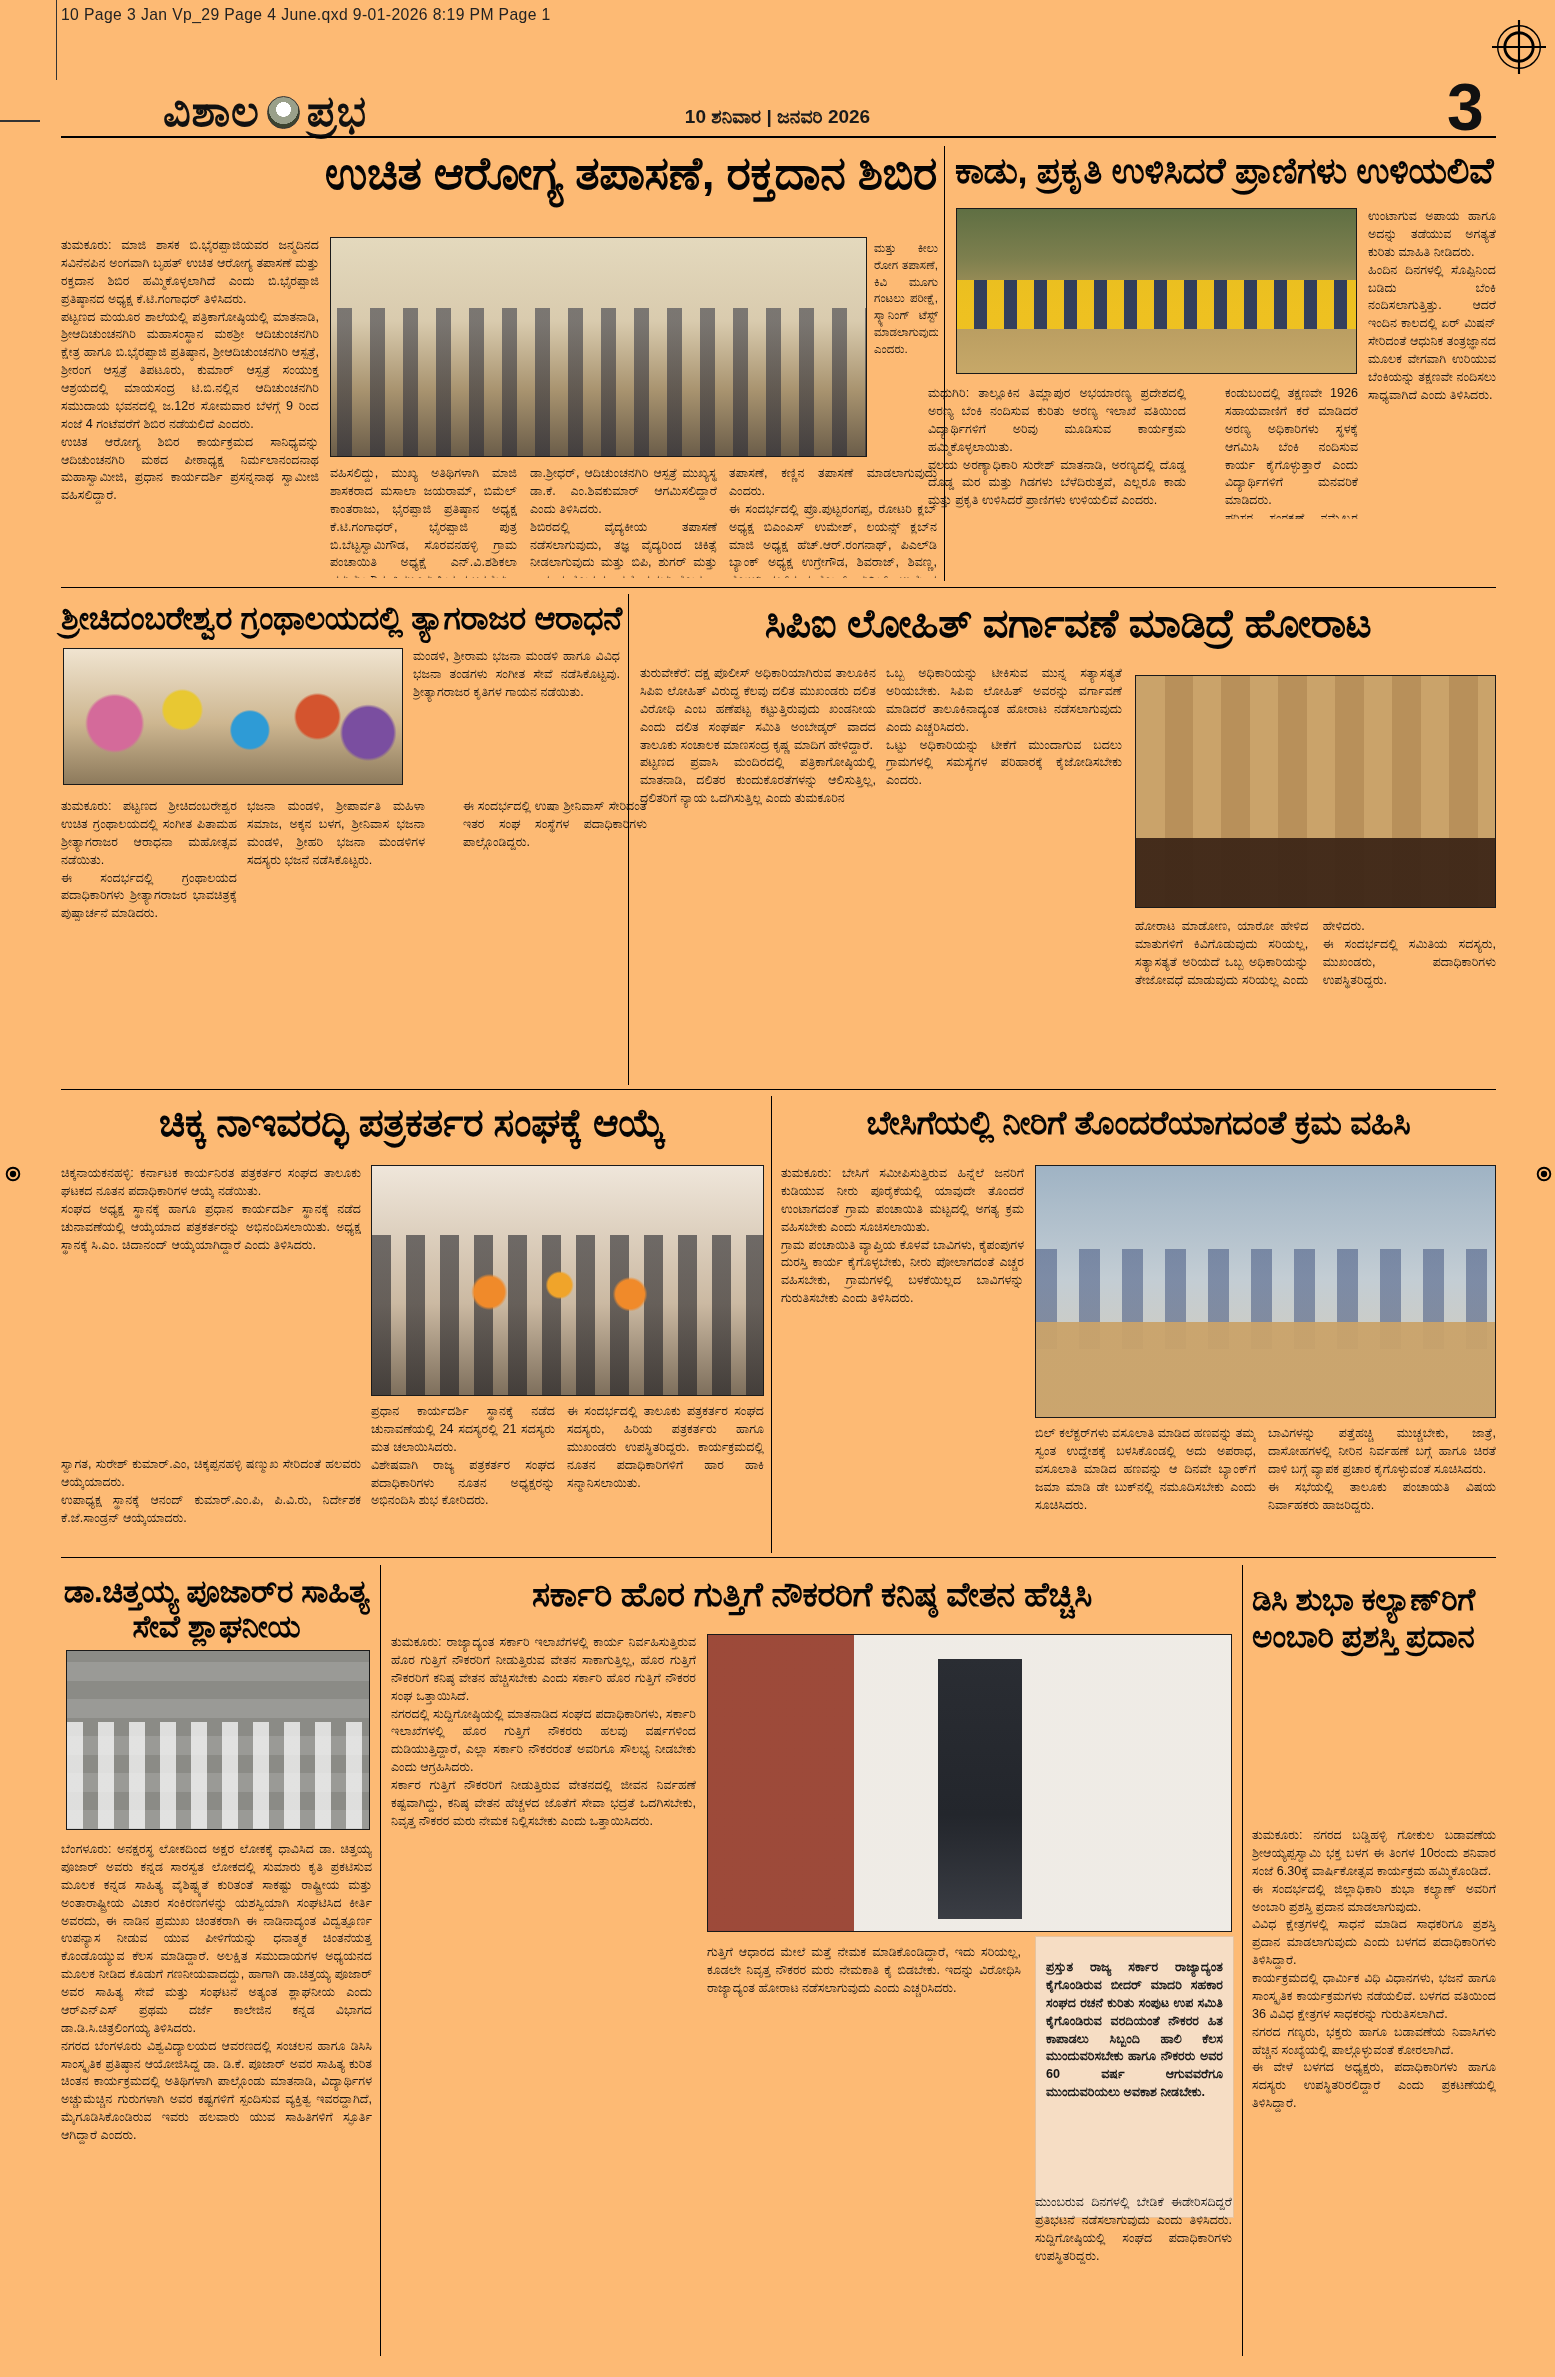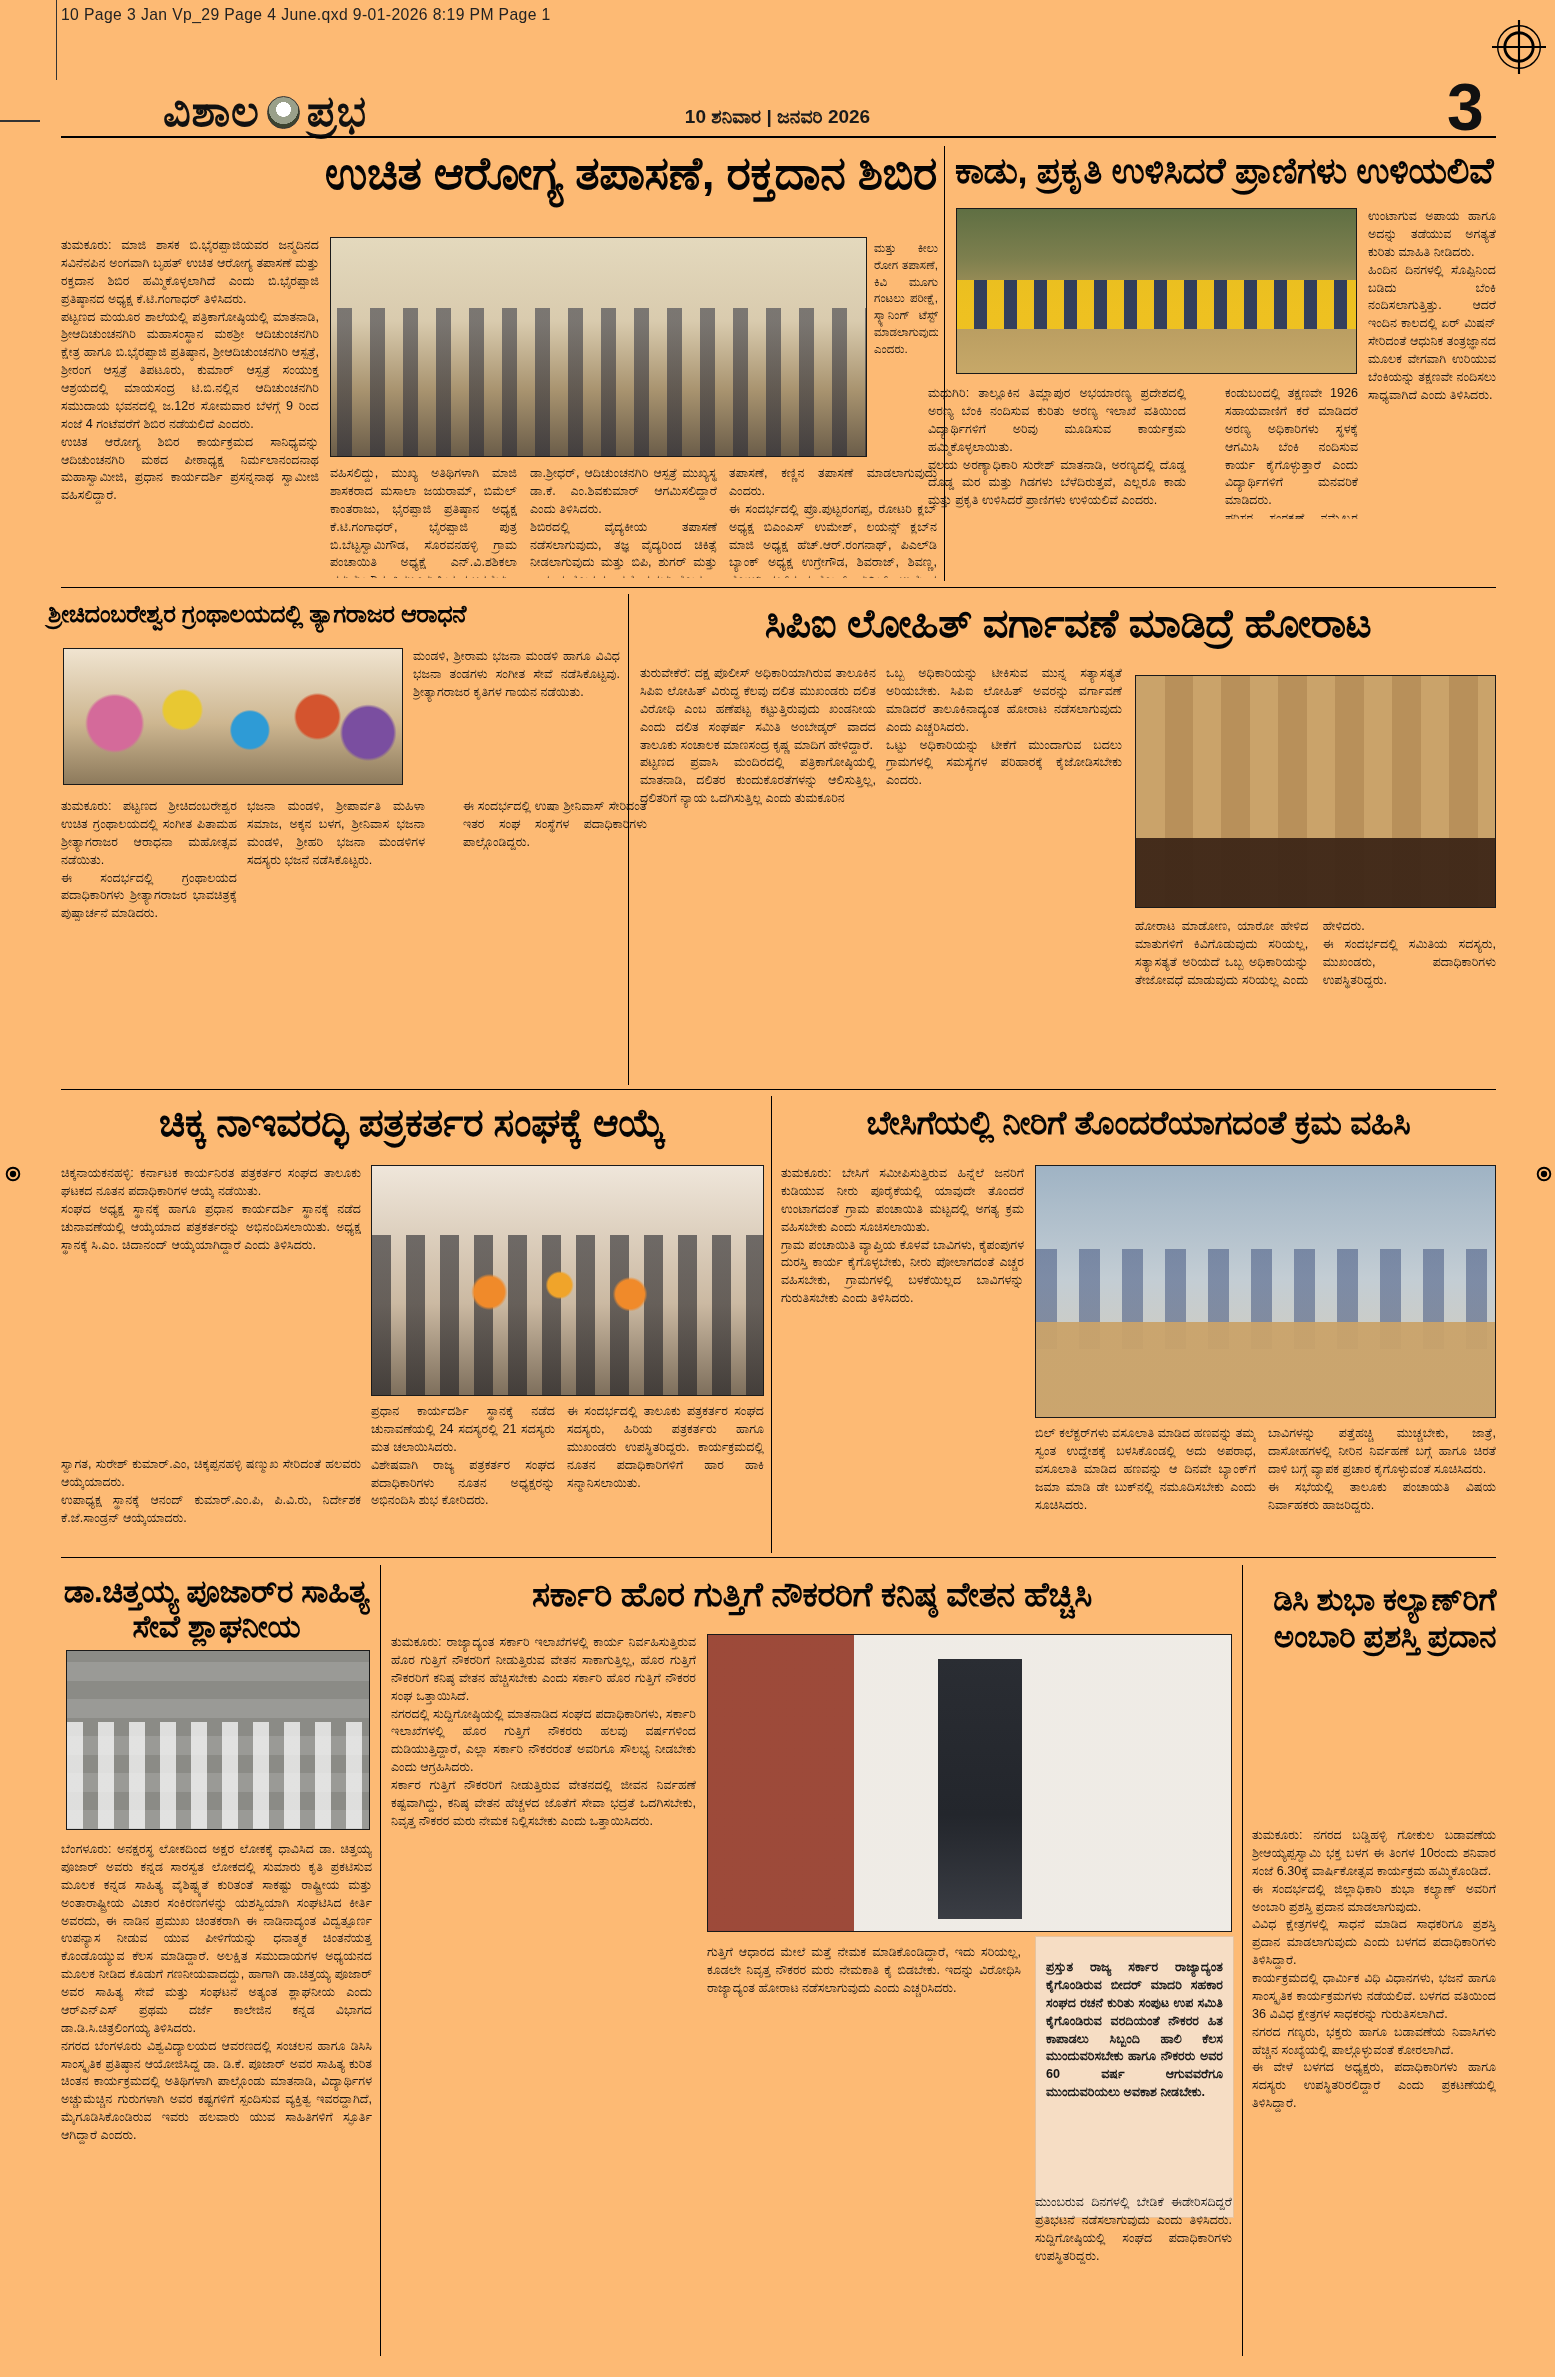--- a/index.html
+++ b/index.html
@@ -110,21 +110,21 @@
   <div class="abs txt" style="left:1368px;top:208px;width:128px;height:307px;">ಉಂಟಾಗುವ ಅಪಾಯ ಹಾಗೂ ಅದನ್ನು ತಡೆಯುವ ಅಗತ್ಯತೆ ಕುರಿತು ಮಾಹಿತಿ ನೀಡಿದರು.
 ಹಿಂದಿನ ದಿನಗಳಲ್ಲಿ ಸೊಪ್ಪಿನಿಂದ ಬಡಿದು ಬೆಂಕಿ ನಂದಿಸಲಾಗುತ್ತಿತ್ತು. ಆದರೆ ಇಂದಿನ ಕಾಲದಲ್ಲಿ ಏರ್ ಮಿಷನ್ ಸೇರಿದಂತೆ ಆಧುನಿಕ ತಂತ್ರಜ್ಞಾನದ ಮೂಲಕ ವೇಗವಾಗಿ ಉರಿಯುವ ಬೆಂಕಿಯನ್ನು ತಕ್ಷಣವೇ ನಂದಿಸಲು ಸಾಧ್ಯವಾಗಿದೆ ಎಂದು ತಿಳಿಸಿದರು.</div>
   <div class="abs txt" style="left:928px;top:385px;width:258px;height:194px;">ಮಧುಗಿರಿ: ತಾಲ್ಲೂಕಿನ ತಿಮ್ಲಾಪುರ ಅಭಯಾರಣ್ಯ ಪ್ರದೇಶದಲ್ಲಿ ಅರಣ್ಯ ಬೆಂಕಿ ನಂದಿಸುವ ಕುರಿತು ಅರಣ್ಯ ಇಲಾಖೆ ವತಿಯಿಂದ ವಿದ್ಯಾರ್ಥಿಗಳಿಗೆ ಅರಿವು ಮೂಡಿಸುವ ಕಾರ್ಯಕ್ರಮ ಹಮ್ಮಿಕೊಳ್ಳಲಾಯಿತು.
 ವಲಯ ಅರಣ್ಯಾಧಿಕಾರಿ ಸುರೇಶ್ ಮಾತನಾಡಿ, ಅರಣ್ಯದಲ್ಲಿ ದೊಡ್ಡ ದೊಡ್ಡ ಮರ ಮತ್ತು ಗಿಡಗಳು ಬೆಳೆದಿರುತ್ತವೆ, ಎಲ್ಲರೂ ಕಾಡು ಮತ್ತು ಪ್ರಕೃತಿ ಉಳಿಸಿದರೆ ಪ್ರಾಣಿಗಳು ಉಳಿಯಲಿವೆ ಎಂದರು.</div>
   <div class="abs txt" style="left:1225px;top:525px;width:271px;height:56px;"></div>
   <div class="abs txt" style="left:1225px;top:385px;width:133px;height:134px;">ಕಂಡುಬಂದಲ್ಲಿ ತಕ್ಷಣವೇ 1926 ಸಹಾಯವಾಣಿಗೆ ಕರೆ ಮಾಡಿದರೆ ಅರಣ್ಯ ಅಧಿಕಾರಿಗಳು ಸ್ಥಳಕ್ಕೆ ಆಗಮಿಸಿ ಬೆಂಕಿ ನಂದಿಸುವ ಕಾರ್ಯ ಕೈಗೊಳ್ಳುತ್ತಾರೆ ಎಂದು ವಿದ್ಯಾರ್ಥಿಗಳಿಗೆ ಮನವರಿಕೆ ಮಾಡಿದರು.
 ಪರಿಸರ ಸಂರಕ್ಷಣೆ ನಮ್ಮೆಲ್ಲರ ಜವಾಬ್ದಾರಿಯಾಗಿದ್ದು, ಅರಣ್ಯ ರಕ್ಷಣೆಗೆ ಎಲ್ಲರೂ ಕೈಜೋಡಿಸಬೇಕೆಂದು ತಿಳಿಸಿದರು.</div>
 
   <div class="abs hrule-thin" style="left:61px;top:587px;width:1435px;"></div>
 
-  <div class="abs hl" style="left:48px;top:601px;width:561px;font-size:24px;">ಶ್ರೀಚಿದಂಬರೇಶ್ವರ ಗ್ರಂಥಾಲಯದಲ್ಲಿ ತ್ಯಾಗರಾಜರ ಆರಾಧನೆ</div>
+  <div class="abs hl" style="left:61px;top:601px;width:561px;font-size:32px;">ಶ್ರೀಚಿದಂಬರೇಶ್ವರ ಗ್ರಂಥಾಲಯದಲ್ಲಿ ತ್ಯಾಗರಾಜರ ಆರಾಧನೆ</div>
   <div class="abs photo ph-c" style="left:63px;top:648px;width:340px;height:137px;"></div>
   <div class="abs txt" style="left:413px;top:648px;width:207px;height:143px;">ಮಂಡಳಿ, ಶ್ರೀರಾಮ ಭಜನಾ ಮಂಡಳಿ ಹಾಗೂ ವಿವಿಧ ಭಜನಾ ತಂಡಗಳು ಸಂಗೀತ ಸೇವೆ ನಡೆಸಿಕೊಟ್ಟವು. ಶ್ರೀತ್ಯಾಗರಾಜರ ಕೃತಿಗಳ ಗಾಯನ ನಡೆಯಿತು.</div>
   <div class="abs txt" style="left:61px;top:798px;width:176px;height:277px;">ತುಮಕೂರು: ಪಟ್ಟಣದ ಶ್ರೀಚಿದಂಬರೇಶ್ವರ ಉಚಿತ ಗ್ರಂಥಾಲಯದಲ್ಲಿ ಸಂಗೀತ ಪಿತಾಮಹ ಶ್ರೀತ್ಯಾಗರಾಜರ ಆರಾಧನಾ ಮಹೋತ್ಸವ ನಡೆಯಿತು.
 ಈ ಸಂದರ್ಭದಲ್ಲಿ ಗ್ರಂಥಾಲಯದ ಪದಾಧಿಕಾರಿಗಳು ಶ್ರೀತ್ಯಾಗರಾಜರ ಭಾವಚಿತ್ರಕ್ಕೆ ಪುಷ್ಪಾರ್ಚನೆ ಮಾಡಿದರು.</div>
   <div class="abs txt" style="left:247px;top:798px;width:178px;height:277px;">ಭಜನಾ ಮಂಡಳಿ, ಶ್ರೀಪಾರ್ವತಿ ಮಹಿಳಾ ಸಮಾಜ, ಅಕ್ಕನ ಬಳಗ, ಶ್ರೀನಿವಾಸ ಭಜನಾ ಮಂಡಳಿ, ಶ್ರೀಹರಿ ಭಜನಾ ಮಂಡಳಿಗಳ ಸದಸ್ಯರು ಭಜನೆ ನಡೆಸಿಕೊಟ್ಟರು.</div>
   <div class="abs txt" style="left:435px;top:798px;width:184px;height:277px;margin-left:28px;">ಈ ಸಂದರ್ಭದಲ್ಲಿ ಉಷಾ ಶ್ರೀನಿವಾಸ್ ಸೇರಿದಂತೆ ಇತರ ಸಂಘ ಸಂಸ್ಥೆಗಳ ಪದಾಧಿಕಾರಿಗಳು ಪಾಲ್ಗೊಂಡಿದ್ದರು.</div>
 
   <div class="abs vrule" style="left:628px;top:594px;height:491px;"></div>
 
   <div class="abs hl center" style="left:640px;top:601px;width:856px;font-size:40px;">ಸಿಪಿಐ ಲೋಹಿತ್ ವರ್ಗಾವಣೆ ಮಾಡಿದ್ರೆ ಹೋರಾಟ</div>
@@ -171,21 +171,21 @@
   <div class="abs txt" style="left:391px;top:1634px;width:305px;height:718px;">ತುಮಕೂರು: ರಾಜ್ಯಾದ್ಯಂತ ಸರ್ಕಾರಿ ಇಲಾಖೆಗಳಲ್ಲಿ ಕಾರ್ಯ ನಿರ್ವಹಿಸುತ್ತಿರುವ ಹೊರ ಗುತ್ತಿಗೆ ನೌಕರರಿಗೆ ನೀಡುತ್ತಿರುವ ವೇತನ ಸಾಕಾಗುತ್ತಿಲ್ಲ, ಹೊರ ಗುತ್ತಿಗೆ ನೌಕರರಿಗೆ ಕನಿಷ್ಠ ವೇತನ ಹೆಚ್ಚಿಸಬೇಕು ಎಂದು ಸರ್ಕಾರಿ ಹೊರ ಗುತ್ತಿಗೆ ನೌಕರರ ಸಂಘ ಒತ್ತಾಯಿಸಿದೆ.
 ನಗರದಲ್ಲಿ ಸುದ್ದಿಗೋಷ್ಠಿಯಲ್ಲಿ ಮಾತನಾಡಿದ ಸಂಘದ ಪದಾಧಿಕಾರಿಗಳು, ಸರ್ಕಾರಿ ಇಲಾಖೆಗಳಲ್ಲಿ ಹೊರ ಗುತ್ತಿಗೆ ನೌಕರರು ಹಲವು ವರ್ಷಗಳಿಂದ ದುಡಿಯುತ್ತಿದ್ದಾರೆ, ಎಲ್ಲಾ ಸರ್ಕಾರಿ ನೌಕರರಂತೆ ಅವರಿಗೂ ಸೌಲಭ್ಯ ನೀಡಬೇಕು ಎಂದು ಆಗ್ರಹಿಸಿದರು.
 ಸರ್ಕಾರ ಗುತ್ತಿಗೆ ನೌಕರರಿಗೆ ನೀಡುತ್ತಿರುವ ವೇತನದಲ್ಲಿ ಜೀವನ ನಿರ್ವಹಣೆ ಕಷ್ಟವಾಗಿದ್ದು, ಕನಿಷ್ಠ ವೇತನ ಹೆಚ್ಚಳದ ಜೊತೆಗೆ ಸೇವಾ ಭದ್ರತೆ ಒದಗಿಸಬೇಕು, ನಿವೃತ್ತ ನೌಕರರ ಮರು ನೇಮಕ ನಿಲ್ಲಿಸಬೇಕು ಎಂದು ಒತ್ತಾಯಿಸಿದರು.</div>
   <div class="abs photo ph-h" style="left:707px;top:1634px;width:525px;height:298px;"></div>
   <div class="abs txt" style="left:707px;top:1944px;width:314px;height:408px;">ಗುತ್ತಿಗೆ ಆಧಾರದ ಮೇಲೆ ಮತ್ತೆ ನೇಮಕ ಮಾಡಿಕೊಂಡಿದ್ದಾರೆ, ಇದು ಸರಿಯಲ್ಲ, ಕೂಡಲೇ ನಿವೃತ್ತ ನೌಕರರ ಮರು ನೇಮಕಾತಿ ಕೈ ಬಿಡಬೇಕು. ಇದನ್ನು ವಿರೋಧಿಸಿ ರಾಜ್ಯಾದ್ಯಂತ ಹೋರಾಟ ನಡೆಸಲಾಗುವುದು ಎಂದು ಎಚ್ಚರಿಸಿದರು.</div>
   <div class="abs hlbox txt" style="left:1035px;top:1936px;width:177px;height:236px;">ಪ್ರಸ್ತುತ ರಾಜ್ಯ ಸರ್ಕಾರ ರಾಜ್ಯಾದ್ಯಂತ ಕೈಗೊಂಡಿರುವ ಬೀದರ್ ಮಾದರಿ ಸಹಕಾರ ಸಂಘದ ರಚನೆ ಕುರಿತು ಸಂಪುಟ ಉಪ ಸಮಿತಿ ಕೈಗೊಂಡಿರುವ ವರದಿಯಂತೆ ನೌಕರರ ಹಿತ ಕಾಪಾಡಲು ಸಿಬ್ಬಂದಿ ಹಾಲಿ ಕೆಲಸ ಮುಂದುವರಿಸಬೇಕು ಹಾಗೂ ನೌಕರರು ಅವರ 60 ವರ್ಷ ಆಗುವವರೆಗೂ ಮುಂದುವರಿಯಲು ಅವಕಾಶ ನೀಡಬೇಕು.</div>
   <div class="abs txt" style="left:1035px;top:2194px;width:197px;height:158px;">ಮುಂಬರುವ ದಿನಗಳಲ್ಲಿ ಬೇಡಿಕೆ ಈಡೇರಿಸದಿದ್ದರೆ ಪ್ರತಿಭಟನೆ ನಡೆಸಲಾಗುವುದು ಎಂದು ತಿಳಿಸಿದರು. ಸುದ್ದಿಗೋಷ್ಠಿಯಲ್ಲಿ ಸಂಘದ ಪದಾಧಿಕಾರಿಗಳು ಉಪಸ್ಥಿತರಿದ್ದರು.</div>
 
   <div class="abs vrule" style="left:1242px;top:1565px;height:791px;"></div>
 
-  <div class="abs hl" style="left:1252px;top:1582px;width:244px;font-size:31px;line-height:1.18;text-align:right;">ಡಿಸಿ ಶುಭಾ ಕಲ್ಯಾಣ್‌ರಿಗೆ ಅಂಬಾರಿ ಪ್ರಶಸ್ತಿ ಪ್ರದಾನ</div>
+  <div class="abs hl" style="left:1252px;top:1582px;width:244px;font-size:31px;line-height:1.18;">ಡಿಸಿ ಶುಭಾ ಕಲ್ಯಾಣ್‌ರಿಗೆ ಅಂಬಾರಿ ಪ್ರಶಸ್ತಿ ಪ್ರದಾನ</div>
   <div class="abs txt" style="left:1252px;top:1827px;width:244px;height:525px;">ತುಮಕೂರು: ನಗರದ ಬಡ್ಡಿಹಳ್ಳಿ ಗೋಕುಲ ಬಡಾವಣೆಯ ಶ್ರೀಆಯ್ಯಪ್ಪಸ್ವಾಮಿ ಭಕ್ತ ಬಳಗ ಈ ತಿಂಗಳ 10ರಂದು ಶನಿವಾರ ಸಂಜೆ 6.30ಕ್ಕೆ ವಾರ್ಷಿಕೋತ್ಸವ ಕಾರ್ಯಕ್ರಮ ಹಮ್ಮಿಕೊಂಡಿದೆ.
 ಈ ಸಂದರ್ಭದಲ್ಲಿ ಜಿಲ್ಲಾಧಿಕಾರಿ ಶುಭಾ ಕಲ್ಯಾಣ್ ಅವರಿಗೆ ಅಂಬಾರಿ ಪ್ರಶಸ್ತಿ ಪ್ರದಾನ ಮಾಡಲಾಗುವುದು.
 ವಿವಿಧ ಕ್ಷೇತ್ರಗಳಲ್ಲಿ ಸಾಧನೆ ಮಾಡಿದ ಸಾಧಕರಿಗೂ ಪ್ರಶಸ್ತಿ ಪ್ರದಾನ ಮಾಡಲಾಗುವುದು ಎಂದು ಬಳಗದ ಪದಾಧಿಕಾರಿಗಳು ತಿಳಿಸಿದ್ದಾರೆ.
 ಕಾರ್ಯಕ್ರಮದಲ್ಲಿ ಧಾರ್ಮಿಕ ವಿಧಿ ವಿಧಾನಗಳು, ಭಜನೆ ಹಾಗೂ ಸಾಂಸ್ಕೃತಿಕ ಕಾರ್ಯಕ್ರಮಗಳು ನಡೆಯಲಿವೆ. ಬಳಗದ ವತಿಯಿಂದ 36 ವಿವಿಧ ಕ್ಷೇತ್ರಗಳ ಸಾಧಕರನ್ನು ಗುರುತಿಸಲಾಗಿದೆ.
 ನಗರದ ಗಣ್ಯರು, ಭಕ್ತರು ಹಾಗೂ ಬಡಾವಣೆಯ ನಿವಾಸಿಗಳು ಹೆಚ್ಚಿನ ಸಂಖ್ಯೆಯಲ್ಲಿ ಪಾಲ್ಗೊಳ್ಳುವಂತೆ ಕೋರಲಾಗಿದೆ.
 ಈ ವೇಳೆ ಬಳಗದ ಅಧ್ಯಕ್ಷರು, ಪದಾಧಿಕಾರಿಗಳು ಹಾಗೂ ಸದಸ್ಯರು ಉಪಸ್ಥಿತರಿರಲಿದ್ದಾರೆ ಎಂದು ಪ್ರಕಟಣೆಯಲ್ಲಿ ತಿಳಿಸಿದ್ದಾರೆ.</div>
 
 </div>
 
 

